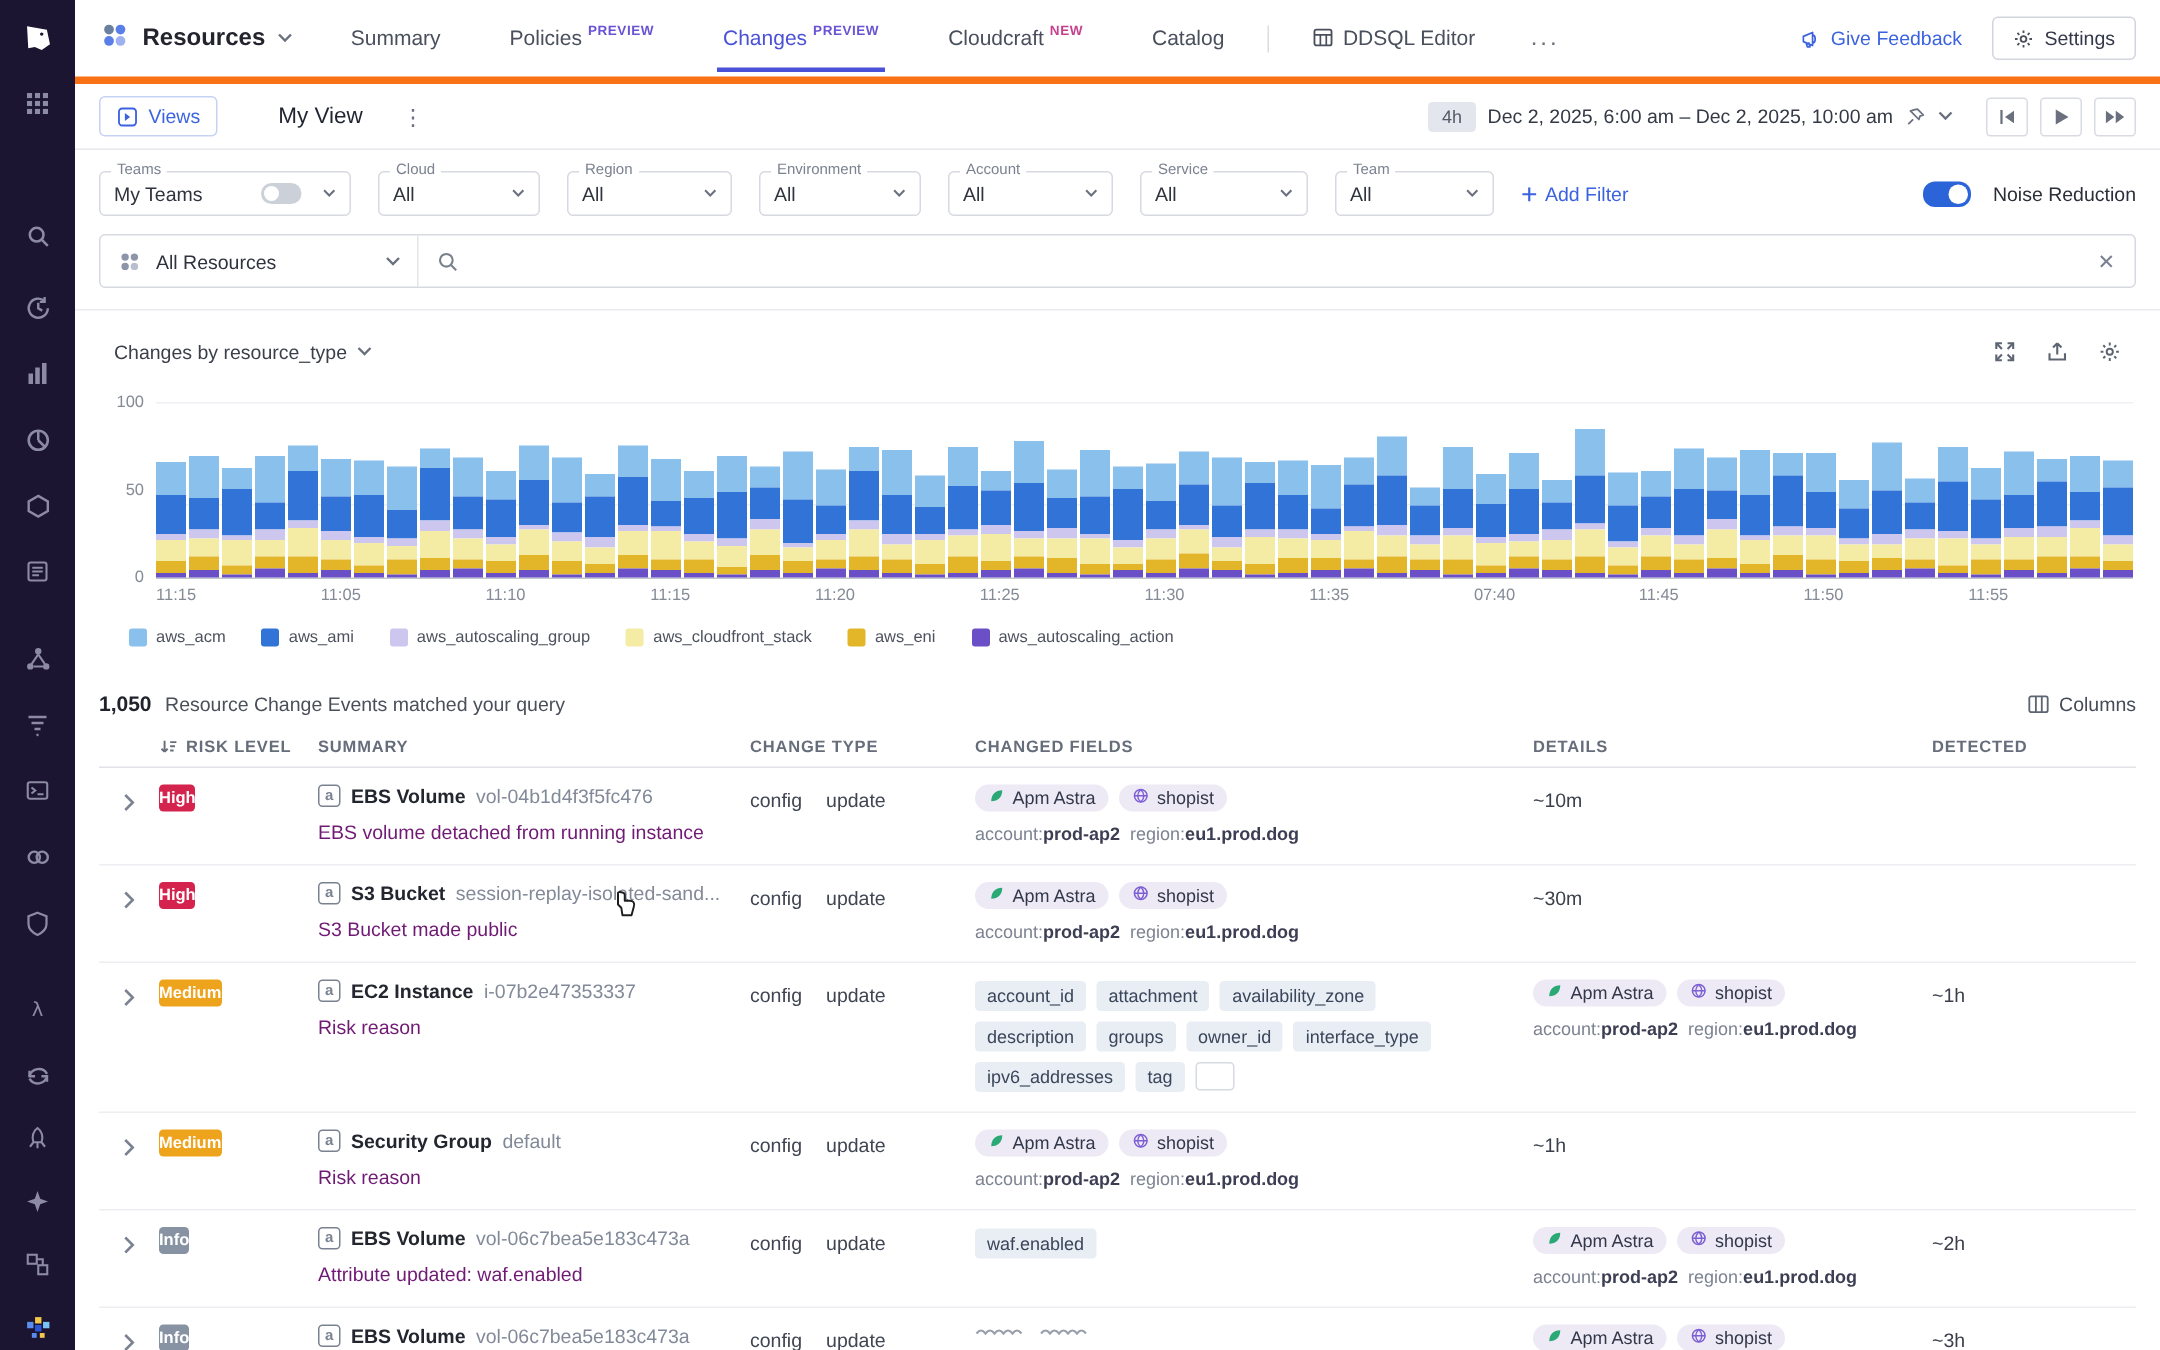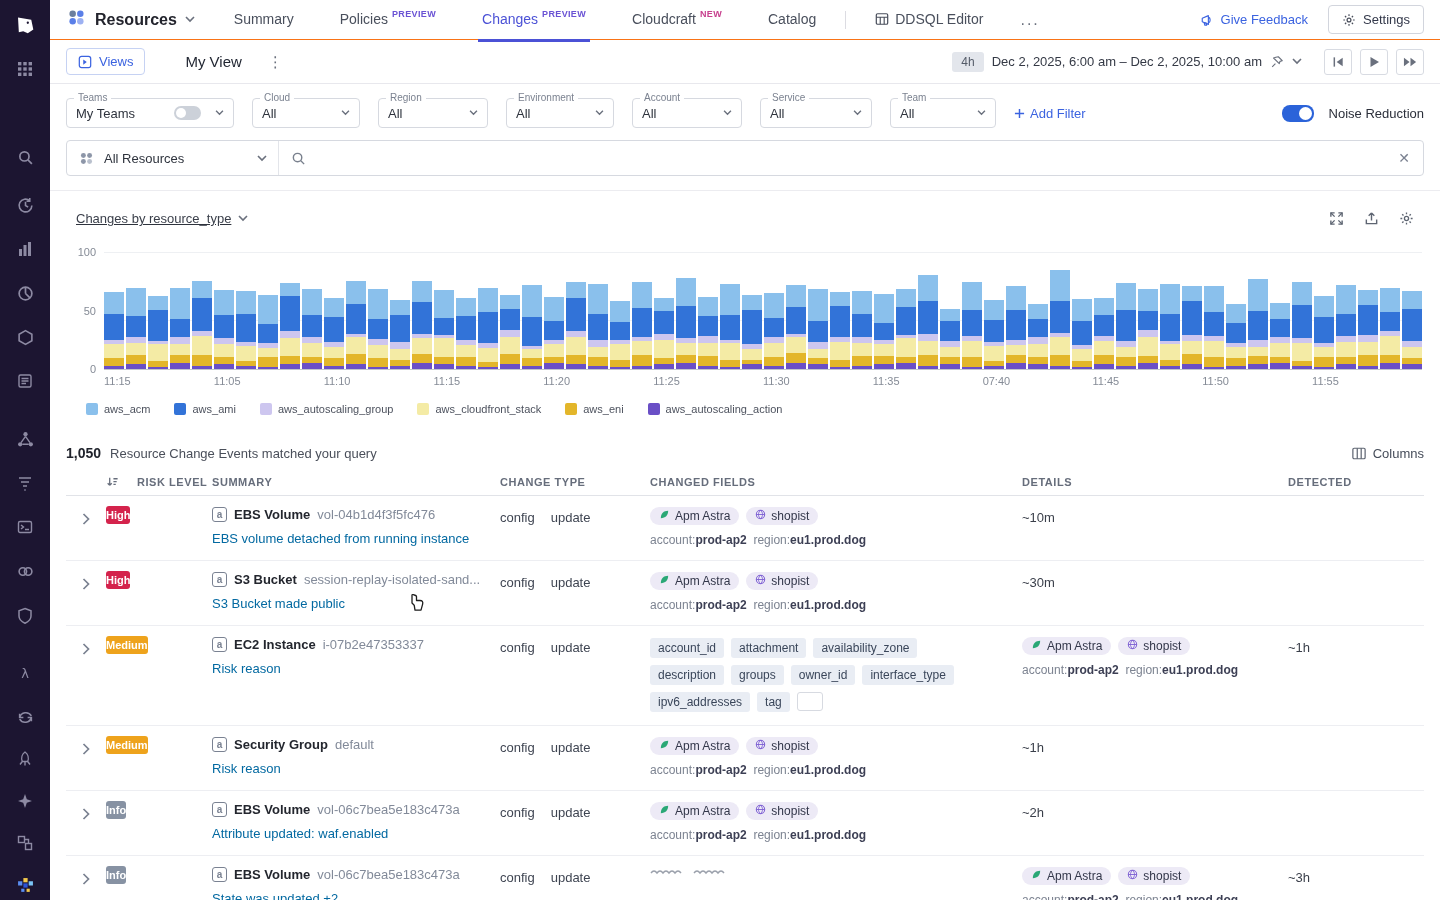--- a/index.html
+++ b/index.html
@@ -9,21 +9,21 @@
   
   .sidebar { position:fixed; left:0; top:0; width:50px; height:900px; background:#1c1531;
     display:flex; flex-direction:column; align-items:center; z-index:50; }
   .side-ic { width:50px; height:30px; display:flex; align-items:center; justify-content:center;
     color:#8d8aa3; cursor:pointer; flex:0 0 auto; }
   .side-spacer { flex:1 1 auto; }
 
   .main { margin-left:50px; width:1390px; }
 
   
-  .topnav { height:40px; display:flex; align-items:center; padding:0 16px; border-bottom:1px solid #f97316; }
+  .topnav { height:56px; display:flex; align-items:center; padding:0 16px; border-bottom:5px solid #f97316; }
   .appttl { display:flex; align-items:center; gap:8px; font-size:16px; font-weight:bold; color:#23242d; cursor:pointer; }
   .tabs { display:flex; align-items:center; height:44px; margin-left:16px; }
   .tab { display:flex; align-items:flex-start; padding:13px 0 0; margin:0 23px; height:44px;
     font-size:14px; color:#494f5c; cursor:pointer; position:relative; white-space:nowrap; }
   .tab.active { color:#4b51d6; }
   .tab.active::after { content:""; position:absolute; left:-4px; right:-4px; bottom:0; height:3px; background:#4b51d6; }
   .pbadge { font-size:9px; font-weight:bold; color:#6a53d4; margin-left:4px; letter-spacing:.04em; margin-top:-2px; }
   .pbadge.new { color:#c7408e; }
   .nav-div { width:1px; height:18px; background:#dcdce2; margin:0 6px; }
   .ellipsis { font-size:16px; color:#6a707d; letter-spacing:2px; margin:0 14px; cursor:pointer; }
@@ -64,21 +64,21 @@
     display:flex; align-items:center; }
   .scope { display:flex; align-items:center; gap:9px; height:100%; width:212px; padding:0 11px;
     border-right:1px solid #e3e5ea; font-size:13px; color:#2e333d; cursor:pointer; }
   .tokens { display:flex; align-items:center; gap:10px; margin-left:12px;
     font-family:"DejaVu Sans Mono", monospace; font-size:13px; color:#343945; }
   .token { background:#f2f3f6; border-radius:3px; padding:3px 7px; cursor:text; }
   .clear-x { margin-left:auto; margin-right:13px; color:#7a8190; font-size:14px; cursor:pointer; }
   .section-sep { border-bottom:1px solid #ececf0; margin-top:14px; }
 
   
-  .chart-head { display:flex; align-items:center; margin:20px 26px 0;text-decoration:underline; }
+  .chart-head { display:flex; align-items:center; margin:20px 26px 0; }
   .chart-title { display:flex; align-items:center; gap:7px; font-size:13px; color:#3a3f4a; cursor:pointer; }
   .chart-tools { margin-left:auto; display:flex; align-items:center; gap:20px; }
   .chart-wrap { position:relative; margin:26px 18px 0 18px; padding-left:36px; }
   .grid-50 { position:absolute; left:36px; right:0; top:50%; border-top:1px solid #eef0f3; }
   .grid-100 { position:absolute; left:36px; right:0; top:0; border-top:1px solid #eef0f3; }
   .bars { display:flex; align-items:flex-end; gap:2px; height:118px; border-bottom:1px solid #c2c6cd; position:relative; }
   .bar { flex:1 1 0; display:flex; flex-direction:column-reverse; cursor:pointer; }
   .bar div { width:100%; }
   .ylab { position:absolute; left:0; width:28px; text-align:right; font-size:11px; color:#858b96; }
   .xlabels { display:flex; margin-top:5px; padding-left:0; }
@@ -89,32 +89,32 @@
 
   
   .results { display:flex; align-items:center; margin:30px 16px 10px; }
   .rcount { font-size:14px; font-weight:bold; color:#20232c; }
   .rlabel { font-size:13px; color:#4a4f5a; margin-left:9px; }
   .cols-btn { margin-left:auto; display:flex; align-items:center; gap:7px; font-size:13px; color:#454c59; cursor:pointer; }
   .table { margin:0 16px; }
   .trow, .thead { display:grid; grid-template-columns:40px 106px 288px 150px 372px 266px 1fr; align-items:start; }
   .thead { border-bottom:1px solid #e1e3e8; padding:5px 0 7px; font-size:11px; font-weight:bold;
     color:#666d7b; letter-spacing:.05em; }
-  .thead .hcell { display:flex; align-items:center; gap:18px; }
+  .thead .hcell { display:flex; align-items:center; gap:5px; }
   .trow { padding:11px 0 13px; border-bottom:1px solid #edeef2; font-size:13px; }
   .chev { display:flex; justify-content:center; padding-top:6px; cursor:pointer; color:#7a8190; }
   .badge { width:84px; text-align:center; padding:3px 0; border-radius:3px; color:#fff;
     font-size:11px; font-weight:bold; margin-top:3px; }
   .badge.high { background:#d4234c; } .badge.medium { background:#eea31c; } .badge.info { background:#8792a3; }
   .sum-l1 { display:flex; align-items:center; gap:7px; }
   .awsic { width:15px; height:15px; border:1.5px solid #7a8292; border-radius:3px; color:#7a8292;
     font-size:10px; font-weight:bold; display:flex; align-items:center; justify-content:center; flex:0 0 auto; }
   .res-name { font-weight:bold; color:#23262e; white-space:nowrap; }
   .res-id { color:#828a99; white-space:nowrap; overflow:hidden; text-overflow:ellipsis; }
-  .sum-l2 { margin-top:9px; color:#0369a1; }
+  .sum-l2 { margin-top:9px; color:#701a75; }
   .ctype { display:flex; gap:16px; color:#3f4552; padding-top:3px; }
   .fields { display:flex; flex-wrap:wrap; gap:7px 7px; padding-top:1px; padding-right:24px; }
   .fchip { background:#e9edf4; color:#3a465a; font-size:12px; padding:3px 8px; border-radius:3px; cursor:pointer; }
   .fchip.empty { background:#fff; border:1px solid #d7dae1; width:26px; height:19px; }
   .det-l1 { display:flex; gap:7px; }
   .dchip { display:flex; align-items:center; gap:5px; background:#edeaf6; border-radius:10px;
     padding:2px 9px; font-size:12px; color:#33374a; cursor:pointer; }
   .det-l2 { margin-top:8px; font-size:12px; color:#7c8391; }
   .det-l2 b { color:#3c3f54; font-weight:bold; cursor:pointer; }
   .detected { padding-top:3px; color:#3a3f4a; }
@@ -1228,20 +1228,23 @@
               <span class="awsic">a</span>
        <span class="res-name">EBS Volume</span>
        <span class="res-id">vol-06c7bea5e183c473a</span>
             </span>
             <div class="sum-l2">Attribute updated: waf.enabled</div>
           </div>
     <div class="ctype">
             <span>config</span>
             <span>update</span>
           </div>
+    <div class="fields">
+            <span class="fchip">waf.enabled</span>
+          </div>
     <div>
       <div class="det-l1">
         <span class="dchip">
                 <span><svg width="11" height="11" viewBox="0 0 12 12">
                     <path d="M2 10 C2 5 5 2 10 2 C10 7 7 10 2 10 Z" fill="#2aa876"></path>
                   </svg></span>
                 <span>Apm Astra</span>
               </span>
         <span class="dchip">
                 <span><svg width="11" height="11" viewBox="0 0 12 12">

